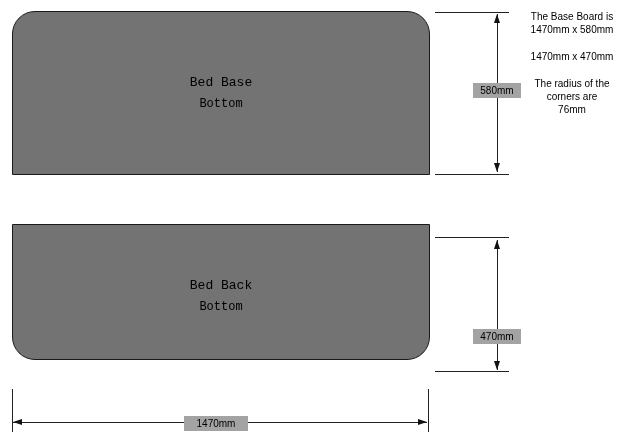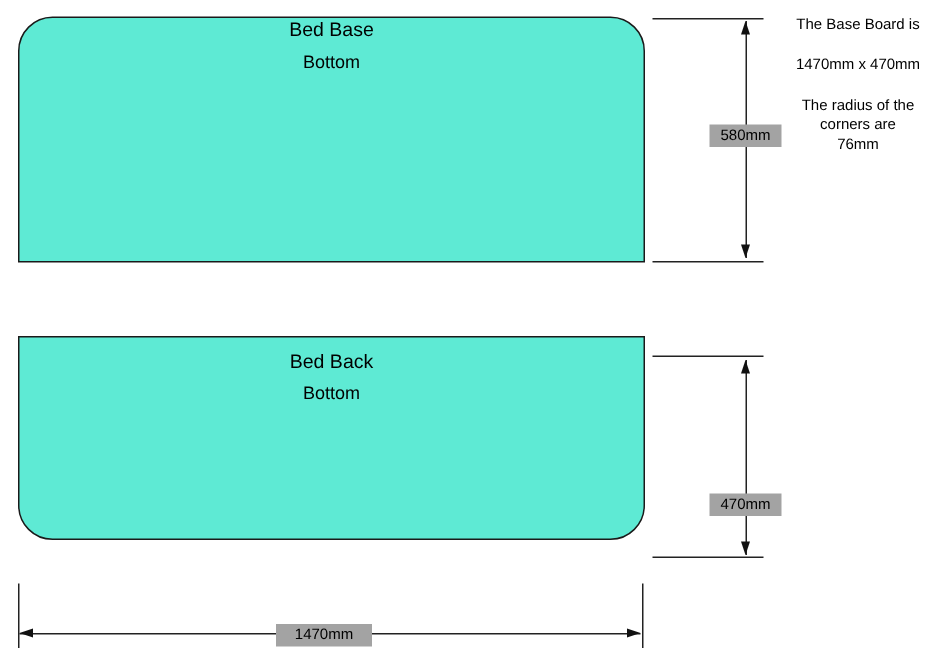--- a/index.html
+++ b/index.html
@@ -14,24 +14,26 @@
     width: 630px;
     height: 443px;
     background: #ffffff;
     overflow: hidden;
   }
   
   .board {
     position: absolute;
     box-sizing: border-box;
     border: 1.5px solid #1a1a1a;
-    background: #5eead4;
+    background: #737373;
     display: flex;
     flex-direction: column;
     align-items: center;
+    justify-content: center;
+    font-family: Liberation Mono, monospace;
   }
   .board-base {
     left: 12px; top: 11px;
     width: 418px; height: 164px;
     border-radius: 23px 23px 0 0;
   }
   .board-back {
     left: 12px; top: 224px;
     width: 418px; height: 136px;
     border-radius: 0 0 23px 23px;
@@ -122,20 +124,21 @@
   <div class="vline" style="left:12px;  top:389px; height:43px;"></div>
   <div class="vline" style="left:428px; top:389px; height:43px;"></div>
   <div class="hline" style="left:13px; top:422px; width:414px;"></div>
   <div class="tri tri-left" style="left:13px;  top:419px;"></div>
   <div class="tri tri-right" style="left:418px; top:419px;"></div>
   <div class="dim-label" style="left:184px; top:416px; width:64px;">1470mm</div>
 
   <div class="notes">
     <p>
       <span class="note-line">The Base Board is</span>
+      <span class="note-line">1470mm x 580mm</span>
     </p>
     <p>
       <span class="note-line">1470mm x 470mm</span>
     </p>
     <p>
       <span class="note-line">The radius of the</span>
       <span class="note-line">corners are</span>
       <span class="note-line">76mm</span>
     </p>
   </div>

